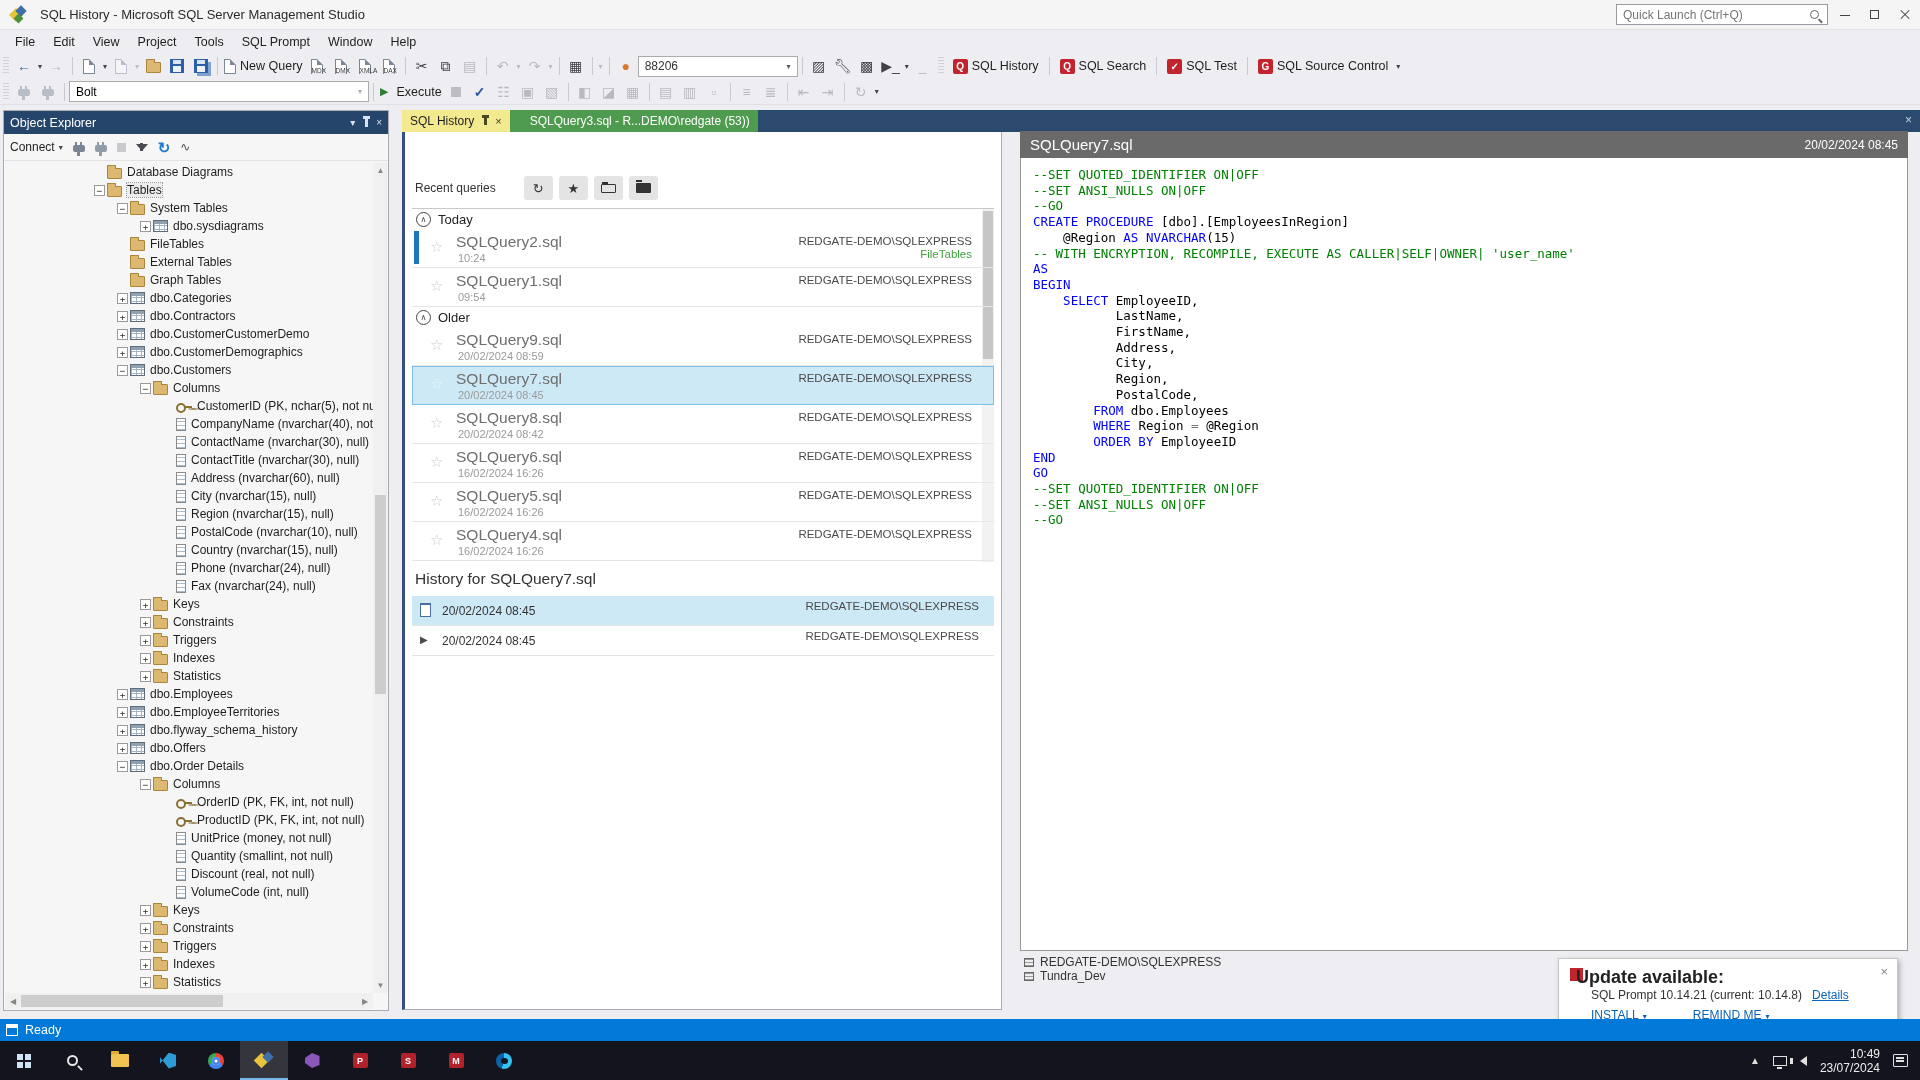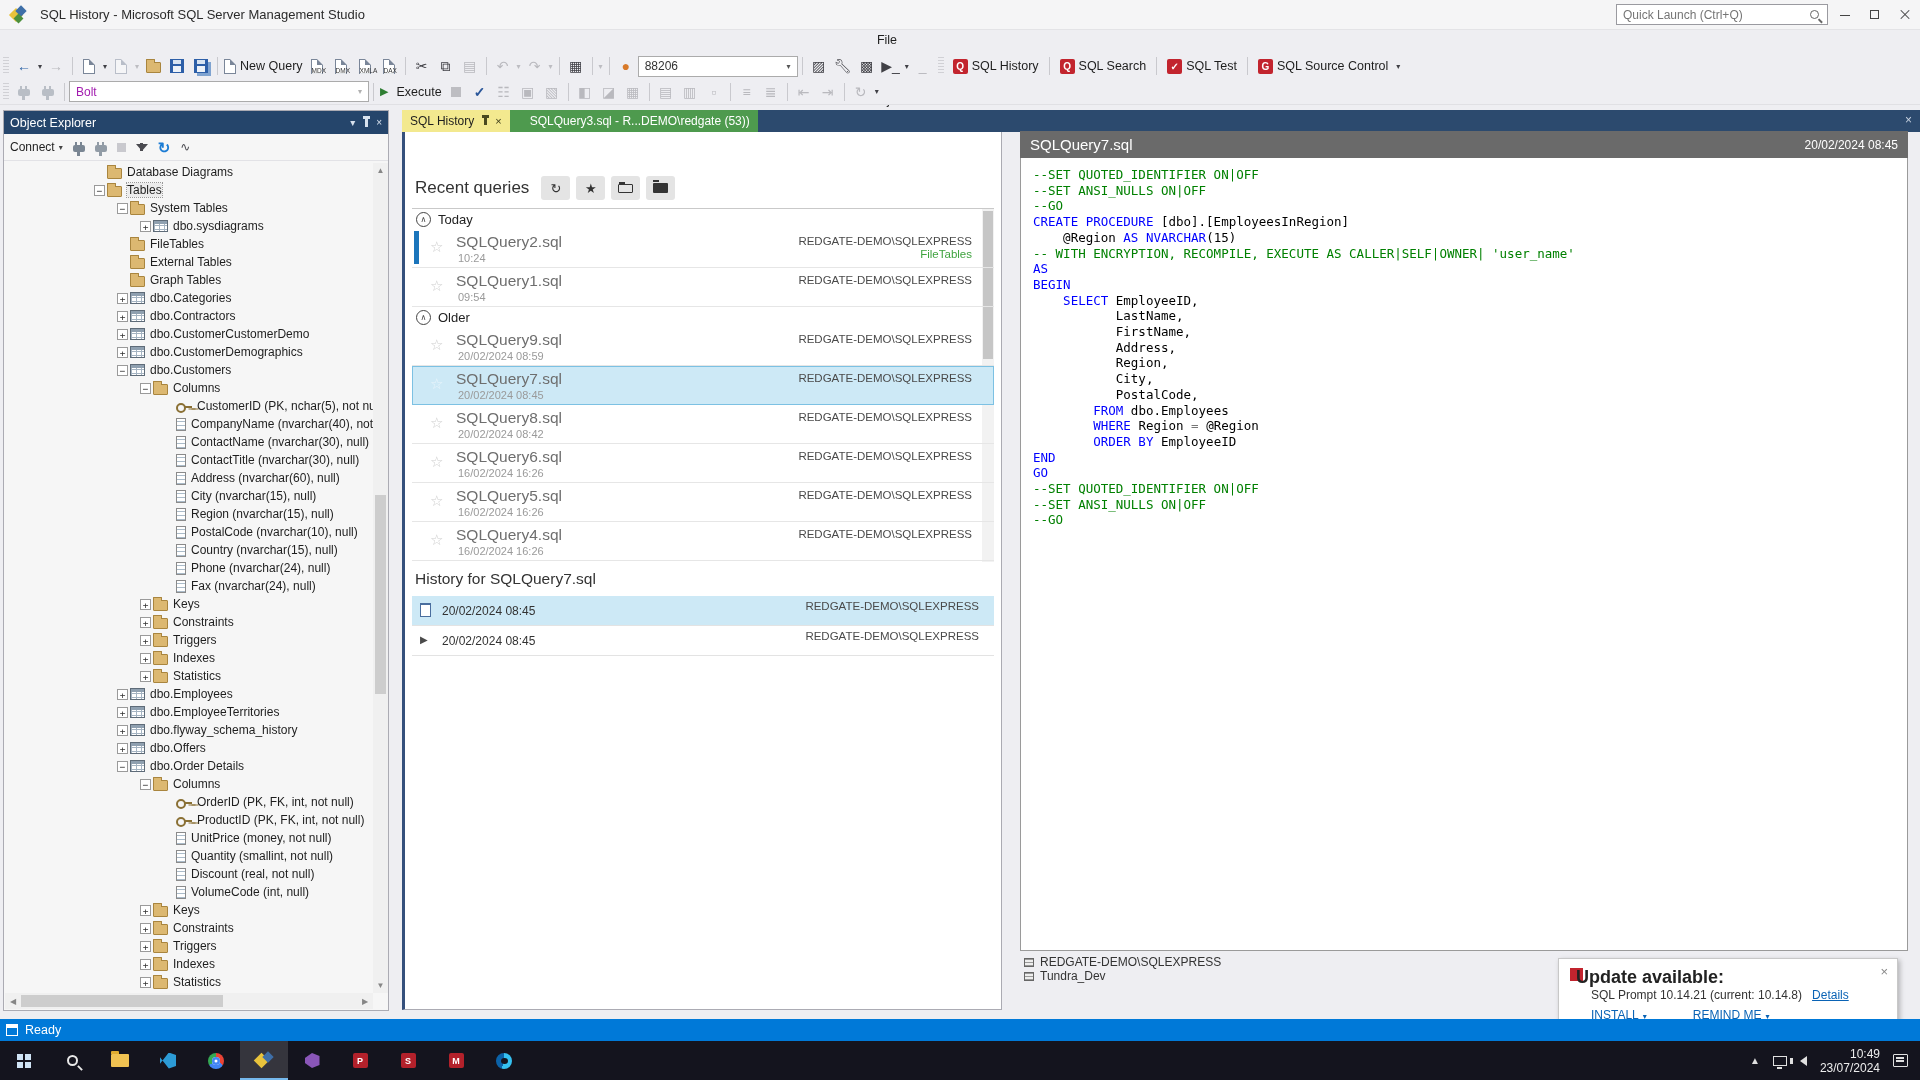--- a/index.html
+++ b/index.html
@@ -23,21 +23,21 @@
     transform:rotate(45deg); left:7px; top:9px; }
   .wbtns { position:absolute; right:0; top:0; height:29px; display:flex; }
   .wbtn { width:30px; height:29px; position:relative; }
   .glyph-min{position:absolute;left:10px;top:15px;width:10px;height:1px;background:#444;}
   .glyph-max{position:absolute;left:10px;top:10px;width:9px;height:9px;border:1px solid #444;}
   .glyph-x1,.glyph-x2{position:absolute;left:9px;top:14px;width:12px;height:1px;background:#444;}
   .glyph-x1{transform:rotate(45deg);} .glyph-x2{transform:rotate(-45deg);}
 
   
   #menubar { position:absolute; left:0; top:30px; width:1768px; height:23px;
-    background:#EEEEF2; display:flex; align-items:center; padding-left:6px;flex-direction:column; }
+    background:#EEEEF2; display:flex; align-items:center; padding-left:6px; }
   .menu-item { font-size:12.5px; color:#1E1E1E; padding:3px 9px; }
 
   
   .toolbar { position:absolute; left:0; width:1920px; height:26px; background:#EEEEF2;
     display:flex; align-items:center; }
   #toolbar1{ top:53px; } #toolbar2{ top:79px; border-bottom:1px solid #E0E0E4;}
   .grip { width:6px; height:18px; margin:0 3px;
     background:repeating-linear-gradient(#C9C9CE 0 1px, transparent 1px 3px); opacity:.8;}
   .tsep { width:1px; height:18px; background:#C9C9CE; margin:0 4px; }
   .tbtn { height:22px; min-width:24px; display:flex; align-items:center; justify-content:center;
@@ -136,21 +136,21 @@
     background:#FFF; border-left:3px solid #35507C; border-right:1px solid #ABABB3; border-bottom:1px solid #ABABB3;}
   #search-box { position:absolute; left:7px; top:6px; right:7px; height:24px; border:1px solid #ABABAB;
     background:#FFF; display:flex; align-items:center; padding:0 7px; gap:7px;}
   #search-box input{ border:none; outline:none; flex:1; font-size:13px; color:#333;
     font-family:"Liberation Sans",sans-serif;}
   #search-box input::placeholder{ color:#A9A9A9; }
   .mag2 { width:10px; height:10px; border:1.6px solid #777; border-radius:50%; position:relative; flex:0 0 auto;}
   .mag2::after{ content:""; position:absolute; width:5px; height:1.6px; background:#777;
     transform:rotate(45deg); left:8px; top:10px;}
   #recent-hdr { position:absolute; left:10px; top:42px; height:28px; display:flex; align-items:center; gap:6px; }
-  #recent-title { font-size:17px; color:#333; margin-right:6px; }
+  #recent-title { font-size:12px; color:#333; margin-right:22px; }
   .rq-btn { width:29px; height:24px; background:#E4E4E4; border-radius:3px; display:flex;
     align-items:center; justify-content:center; color:#333; font-size:13px; }
   .fold-open { width:15px; height:9px; border:1.5px solid #333; border-radius:1px; position:relative; }
   .fold-solid { width:15px; height:10px; background:#333; border-radius:1px; position:relative; }
   .fold-solid::before, .fold-open::before { content:""; position:absolute; left:0; top:-3px; width:6px; height:2px; background:#333; }
   #qlist { position:absolute; left:7px; top:76px; right:7px; height:354px; border-top:1px solid #C9C9C9;
     overflow:hidden; }
   .qscroll { position:absolute; right:0; top:0; width:12px; height:100%; background:#F2F2F2; }
   .qscroll .thumb { position:absolute; left:1px; width:10px; top:2px; height:42%; background:#C6C6C6; }
   .ghdr { height:20px; display:flex; align-items:center; gap:7px; padding-left:4px; }
@@ -387,21 +387,21 @@
 <div id="toolbar2" class="toolbar">
   <span class="grip"></span>
   <span class="tbtn dis">
       <span class="i-plug dim"></span>
     </span>
   <span class="tbtn dis">
       <span class="i-plug dim"></span>
     </span>
   <span class="tsep"></span>
   <span class="combo" style="width:300px">
-    <span class="val" style="color:#a21caf">Bolt</span>
+    <span class="val" style="color:#000000">Bolt</span>
     <span class="arrow" style="color:#B0B0B0">▾</span>
   </span>
   <span class="tsep"></span>
   <span class="tbtn">
     <span class="exec-play">▶</span>
     <span class="tlabel">Execute</span>
   </span>
   <span class="tbtn dis">
       <span class="stop-sq"></span>
     </span>
@@ -901,22 +901,22 @@
       <div class="cline"><span class="c">--GO</span></div>
       <div class="cline"><span class="k">CREATE PROCEDURE </span><span class="p">[dbo].[EmployeesInRegion]</span></div>
       <div class="cline"><span class="p">    @Region </span><span class="k">AS</span><span class="p"> </span><span class="k">NVARCHAR</span><span class="p">(15)</span></div>
       <div class="cline"><span class="c">-- WITH ENCRYPTION, RECOMPILE, EXECUTE AS CALLER|SELF|OWNER| 'user_name'</span></div>
       <div class="cline"><span class="k">AS</span></div>
       <div class="cline"><span class="k">BEGIN</span></div>
       <div class="cline"><span class="p">    </span><span class="k">SELECT</span><span class="p"> EmployeeID,</span></div>
       <div class="cline"><span class="p">           LastName,</span></div>
       <div class="cline"><span class="p">           FirstName,</span></div>
       <div class="cline"><span class="p">           Address,</span></div>
+      <div class="cline"><span class="p">           City,</span></div>
       <div class="cline"><span class="p">           Region,</span></div>
-      <div class="cline"><span class="p">           City,</span></div>
       <div class="cline"><span class="p">           PostalCode,</span></div>
       <div class="cline"><span class="p">        </span><span class="k">FROM</span><span class="p"> dbo.Employees</span></div>
       <div class="cline"><span class="p">        </span><span class="k">WHERE</span><span class="p"> Region </span><span class="o">=</span><span class="p"> @Region</span></div>
       <div class="cline"><span class="p">        </span><span class="k">ORDER BY</span><span class="p"> EmployeeID</span></div>
       <div class="cline"><span class="k">END</span></div>
       <div class="cline"><span class="k">GO</span></div>
       <div class="cline"><span class="c">--SET QUOTED_IDENTIFIER ON|OFF</span></div>
       <div class="cline"><span class="c">--SET ANSI_NULLS ON|OFF</span></div>
       <div class="cline"><span class="c">--GO</span></div>
     </div>

